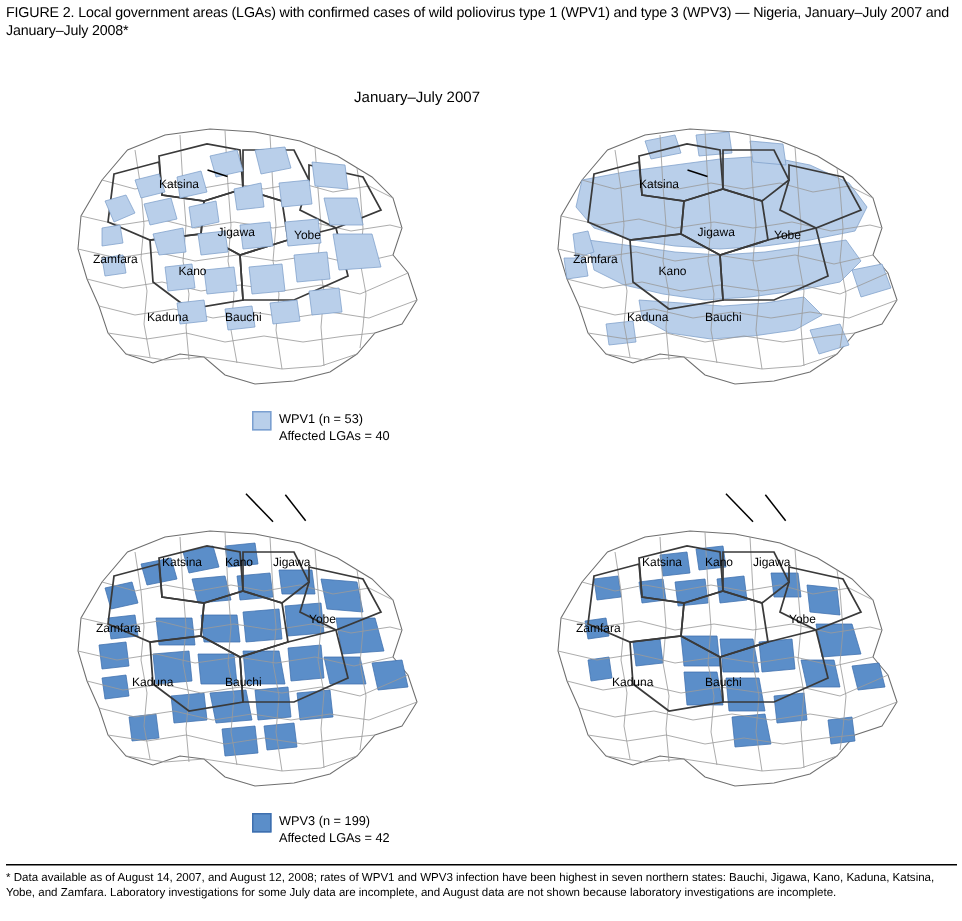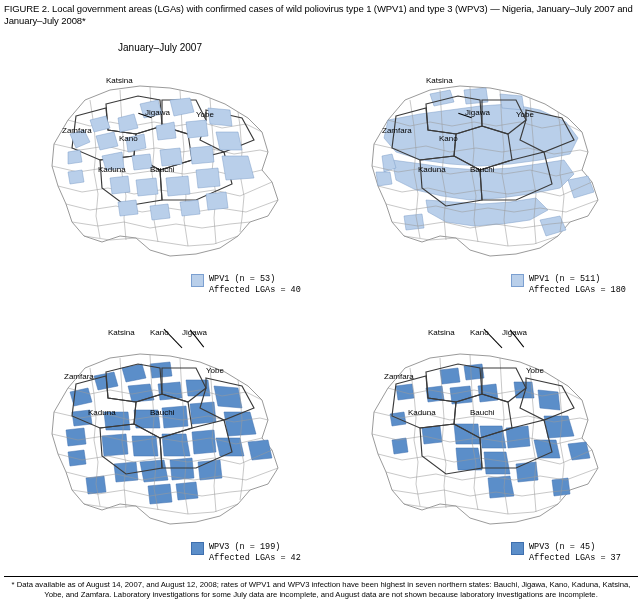--- a/index.html
+++ b/index.html
@@ -37,53 +37,53 @@
     width: 320px;
     height: 268px;
   }
   .p-tl { left: 0px;   top: 0px; }
   .p-tr { left: 320px; top: 0px; }
   .p-bl { left: 0px;   top: 268px; }
   .p-br { left: 320px; top: 268px; }
 
   .panel-title {
     position: absolute;
-    top: 6px;
+    top: 24px;
     left: 0;
     width: 320px;
-    text-align: center;
+    text-align: right;
     font-size: 10px;
   }
   .map-wrap {
     position: absolute;
     left: 10px;
     top: 24px;
     width: 300px;
     height: 205px;
   }
   .map-wrap svg { display: block; }
 
   .city-label {
     position: absolute;
     font-size: 8px;
     color: #000;
     white-space: nowrap;
+    margin-top: 42px;
   }
   .leader {
     position: absolute;
     background: #000;
   }
 
   .legend {
     position: absolute;
-    left: 191px;
+    left: 168px;
     bottom: 8px;
     font-size: 8.5px;
     line-height: 11px;
-    font-family: Liberation Mono, monospace;
   }
   .legend-row {
     display: flex;
     align-items: flex-start;
   }
   .swatch {
     width: 11px;
     height: 11px;
     margin-right: 5px;
     flex: none;
@@ -92,21 +92,20 @@
   .swatch.wpv3 { border-color: #3e6fae; }
   .legend-text .sub { display: block; margin-left: 0px; text-align: center; }
 
   .footnote {
     position: absolute;
     left: 4px;
     top: 580px;
     width: 634px;
     font-size: 7.7px;
     line-height: 9.6px;
-    text-align: center;
   }
   .rule {
     position: absolute;
     left: 4px;
     top: 576px;
     width: 634px;
     height: 1px;
     background: #000;
   }
 </style>
@@ -247,29 +246,20 @@
       <span class="city-label" style="left:96px; top:16px;">Katsina</span>
       <span class="city-label" style="left:135px; top:48px;">Jigawa</span>
       <span class="city-label" style="left:186px; top:50px;">Yobe</span>
       <span class="city-label" style="left:52px; top:66px;">Zamfara</span>
       <span class="city-label" style="left:109px; top:74px;">Kano</span>
       <span class="city-label" style="left:88px; top:105px;">Kaduna</span>
       <span class="city-label" style="left:140px; top:105px;">Bauchi</span>
       <span class="leader" style="left:128px; top:55px; width:14px; height:1px; transform:rotate(18deg);"></span>
     </div>
 
-    <div class="legend">
-      <div class="legend-row">
-        <span class="swatch" style="background:#b9cfea"></span>
-        <span class="legend-text">
-          <span>WPV1 (n = 511)</span>
-          <span class="sub">Affected LGAs = 180</span>
-        </span>
-      </div>
-    </div>
   </div>
 
   <div class="panel p-bl">
     <div class="panel-title"></div>
 
     <div class="map-wrap">
       <svg width="300" height="205" viewBox="0 0 300 205">
         <g>
           <path d="M58,60 L75,40 L100,30 L130,26 L160,28 L190,34 L215,44 L238,58 L252,72 L258,92 L252,110 L262,122 L268,140 L258,156 L240,162 L228,176 L210,188 L186,194 L160,196 L140,190 L126,178 L110,176 L92,182 L74,176 L62,162 L56,144 L48,126 L42,106 L44,84 Z" fill="#ffffff" stroke="#6f6f6f" stroke-width="0.7"></path>
         </g>
@@ -412,27 +402,18 @@
       <span class="city-label" style="left:140px; top:0px;">Kano</span>
       <span class="city-label" style="left:172px; top:0px;">Jigawa</span>
       <span class="city-label" style="left:196px; top:38px;">Yobe</span>
       <span class="city-label" style="left:54px; top:44px;">Zamfara</span>
       <span class="city-label" style="left:78px; top:80px;">Kaduna</span>
       <span class="city-label" style="left:140px; top:80px;">Bauchi</span>
       <span class="leader" style="left:150px; top:10px; width:26px; height:1px; transform:rotate(46deg);"></span>
       <span class="leader" style="left:176px; top:10px; width:22px; height:1px; transform:rotate(52deg);"></span>
     </div>
 
-    <div class="legend">
-      <div class="legend-row">
-        <span class="swatch wpv3" style="background:#5b8ec9"></span>
-        <span class="legend-text">
-          <span>WPV3 (n = 45)</span>
-          <span class="sub">Affected LGAs = 37</span>
-        </span>
-      </div>
-    </div>
   </div>
 
 </div>
 
 <div class="rule"></div>
 <div class="footnote">* Data available as of August 14, 2007, and August 12, 2008; rates of WPV1 and WPV3 infection have been highest in seven northern states: Bauchi, Jigawa, Kano, Kaduna, Katsina, Yobe, and Zamfara. Laboratory investigations for some July data are incomplete, and August data are not shown because laboratory investigations are incomplete.</div>
 
 </body></html>

